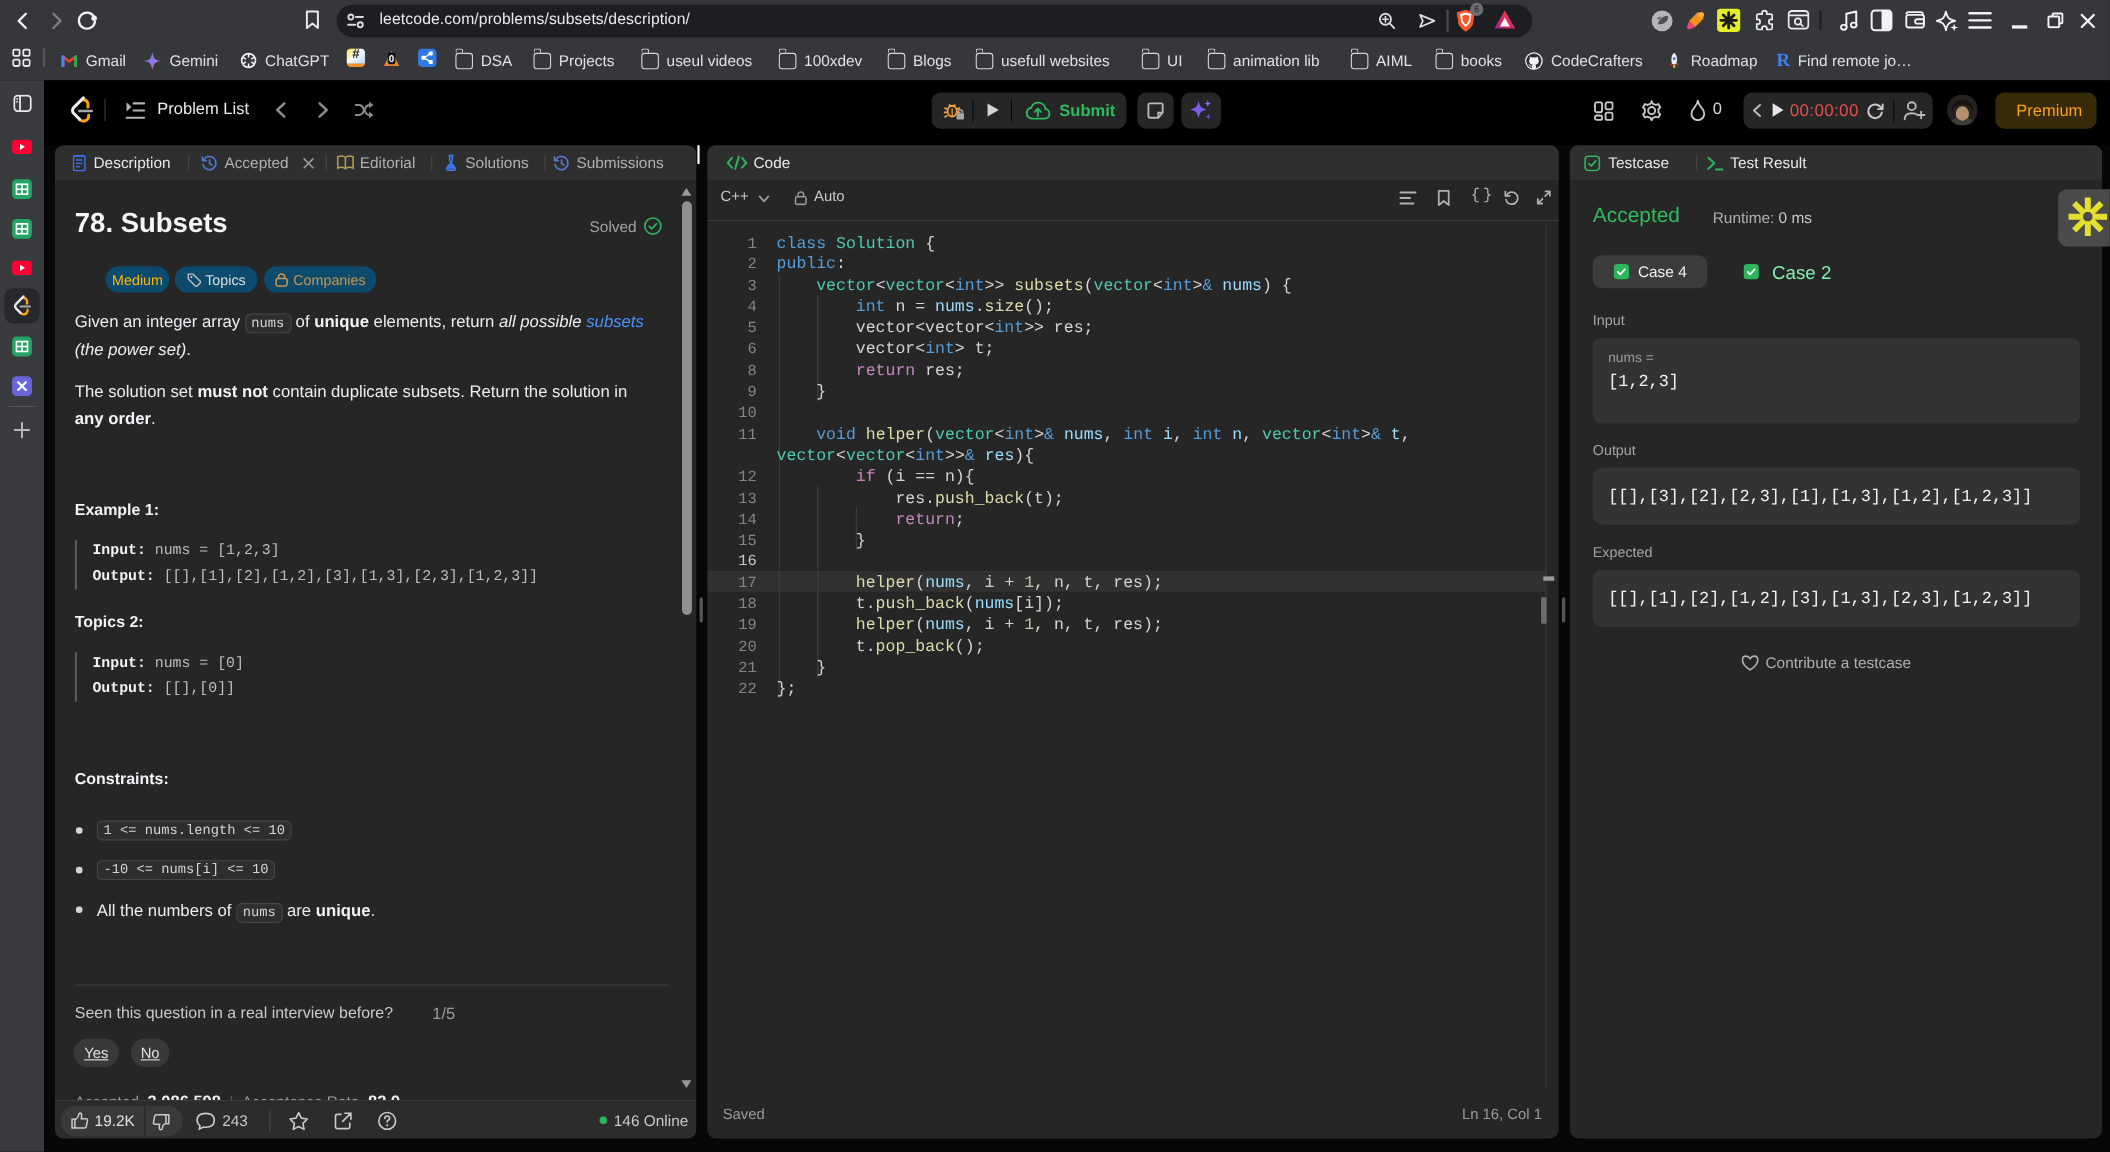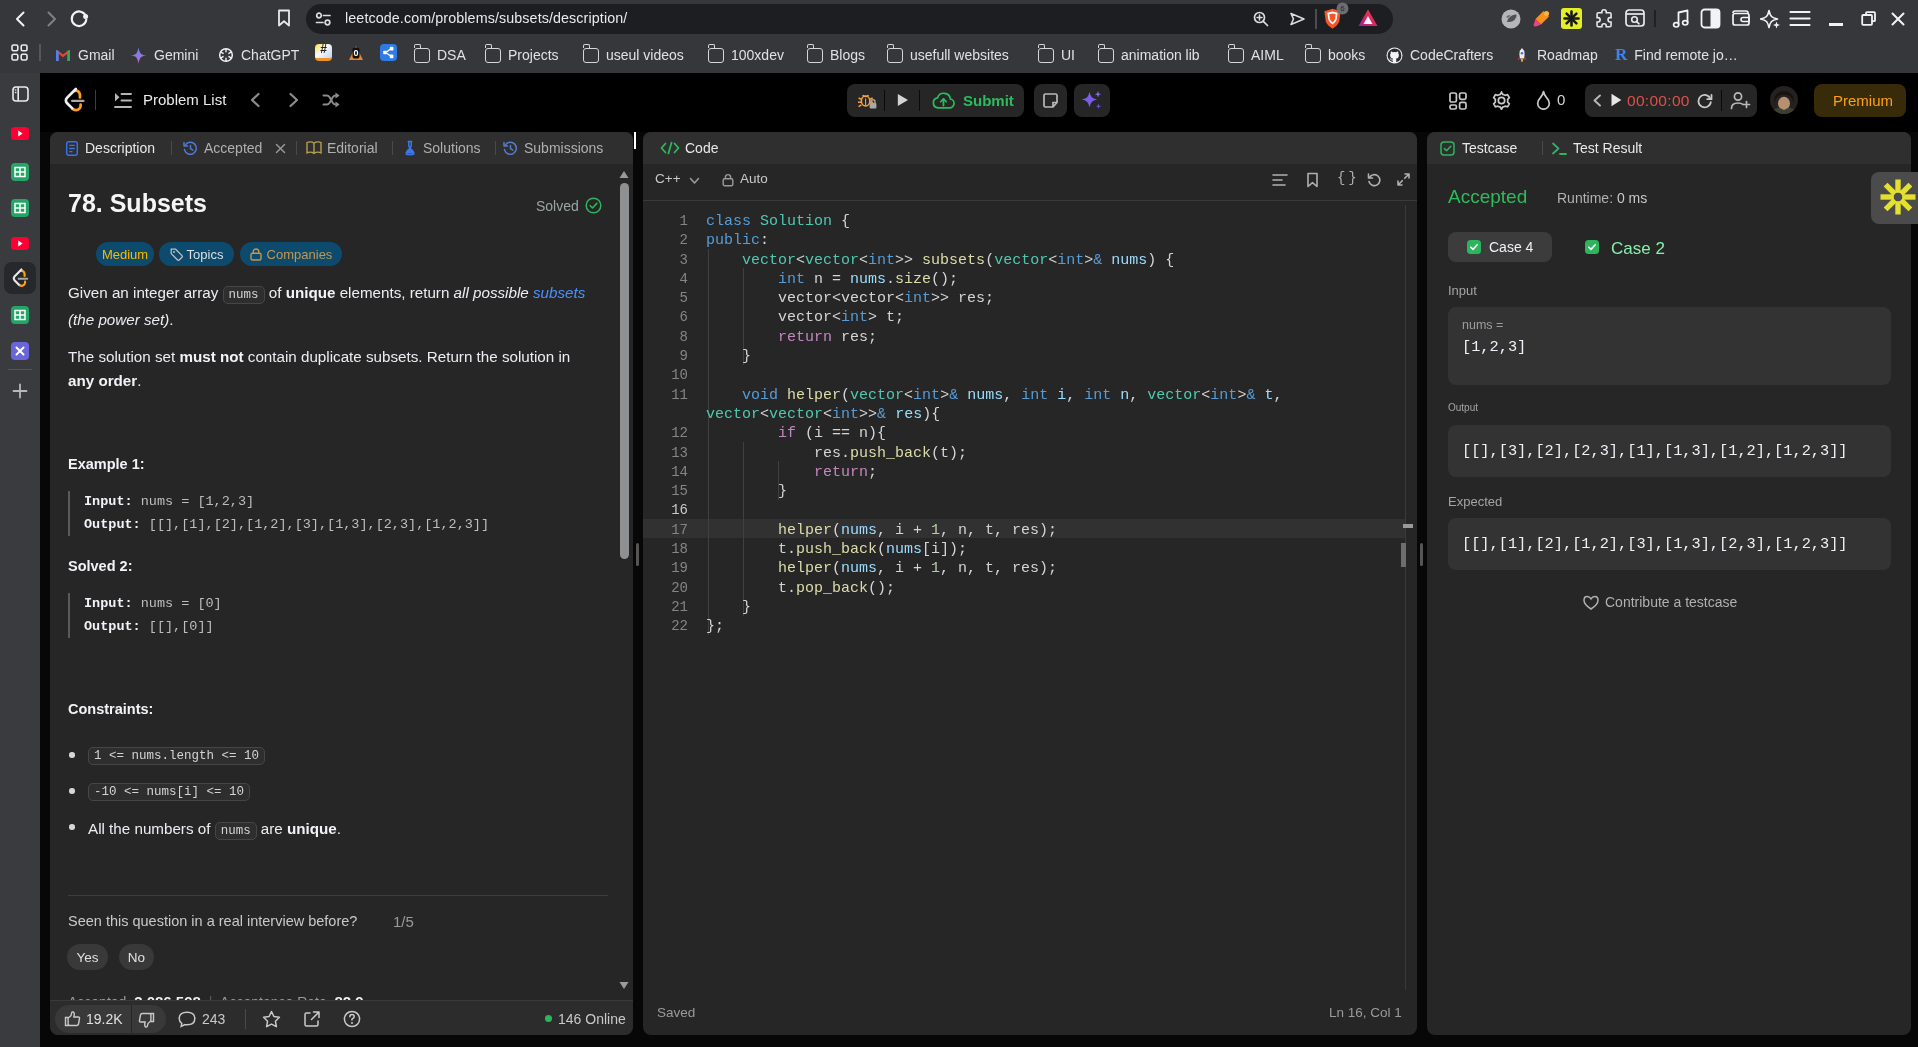--- a/index.html
+++ b/index.html
@@ -30,21 +30,21 @@
   .body { font-size:15.2px; line-height:23.5px; color:#ebedf2; }
   .body b { color:#f2f3f7; }
   .cpill { font-family:"Liberation Mono",monospace; font-size:12.5px; background:#2e2e2e; border:1px solid #464646; border-radius:5px; padding:1px 5px; color:#d3d3d3; }
   .lnk { color:#4b90ff; }
   .exlab { font-size:14.5px; font-weight:700; color:#f2f3f7; }
   .exblock { border-left:2px solid #5a5a5a; padding-left:14px; font-family:"Liberation Mono",monospace; font-size:13.5px; line-height:22.5px; }
   .exk { font-weight:700; color:#f2f3f7; }
   .exv { color:#bdbdbd; }
   .bull { left:38px; }
   .bull::before { content:""; position:absolute; left:-19px; top:7px; width:5.5px; height:5.5px; border-radius:50%; background:#d6d6d6; }
-  .ynpill { height:26px; border-radius:13px; background:#393939; color:#e0e0e0; font-size:13.5px; display:flex; align-items:center; justify-content:center; }
+  .ynpill { height:26px; border-radius:13px; background:#393939; color:#e0e0e0; font-size:13.5px; display:flex; align-items:center; justify-content:center;text-decoration:underline; }
   .dbbar { left:0; right:0; bottom:0; height:35px; background:#2c2c2c; border-top:1px solid #3a3a3a; border-radius:0 0 8px 8px; }
   
   .crow { height:19.3px; white-space:pre; font-family:"Liberation Mono",monospace; font-size:15px; line-height:19.3px; }
   .crow .g { display:inline-block; width:45px; text-align:right; color:#858585; font-size:14px; }
   .crow .g.gc { color:#c9c9c9; }
   .crow .c { color:#d4d4d4; margin-left:18px; }
   .crow i { font-style:normal; }
   i.kw { color:#569cd6;text-align:center; } i.ct { color:#c586c0; } i.ty { color:#4ec9b0; }
   i.fn { color:#dcdcaa; } i.nu { color:#b5cea8; } i.pm { color:#9cdcfe; }
   
@@ -557,21 +557,21 @@
     <i>(the power set)</i>.
   </div>
   <div class="abs body" style="left:18px;top:213px;width:540px">
     The solution set <b>must not</b> contain duplicate subsets. Return the solution in<br><b>any order</b>.
   </div>
   <div class="abs exlab" style="left:18px;top:324px">Example 1:</div>
   <div class="abs exblock" style="left:18px;top:359px">
     <div><span class="exk">Input:</span><span class="exv"> nums = [1,2,3]</span></div>
     <div><span class="exk">Output:</span><span class="exv"> [[],[1],[2],[1,2],[3],[1,3],[2,3],[1,2,3]]</span></div>
   </div>
-  <div class="abs exlab" style="left:18px;top:426px">Solved 2:</div>
+  <div class="abs exlab" style="left:18px;top:426px">Topics 2:</div>
   <div class="abs exblock" style="left:18px;top:461px">
     <div><span class="exk">Input:</span><span class="exv"> nums = [0]</span></div>
     <div><span class="exk">Output:</span><span class="exv"> [[],[0]]</span></div>
   </div>
   <div class="abs exlab" style="left:18px;top:569px">Constraints:</div>
   <div class="abs bull" style="top:613px"><code class="cpill">1 &lt;= nums.length &lt;= 10</code></div>
   <div class="abs bull" style="top:649px"><code class="cpill">-10 &lt;= nums[i] &lt;= 10</code></div>
   <div class="abs bull" style="top:685px"><span class="body">All the numbers of <code class="cpill">nums</code> are <b>unique</b>.</span></div>
   <div class="abs" style="left:18px;top:763px;width:540px;height:1px;background:#3c3c3c"></div>
   <div class="abs" style="left:18px;top:781px;font-size:14.5px;color:#c9c9c9">Seen this question in a real interview before?</div>
@@ -724,21 +724,21 @@
   <svg class="abs" style="left:158px;top:108px" width="14" height="14" viewBox="0 0 14 14">
       <rect width="14" height="14" rx="3.5" fill="#2db55d"></rect>
       <path d="M3.8 7.2 L6 9.4 L10.2 4.8" fill="none" stroke="#fff" stroke-width="1.6" stroke-linecap="round" stroke-linejoin="round"></path>
     </svg>
   <div class="abs" style="left:184px;top:107px;font-size:17px;color:#86efac">Case 2</div>
   <div class="abs" style="left:21px;top:151px;font-size:13px;color:#a3a3a3">Input</div>
   <div class="abs tbox" style="left:21px;top:175px;height:78px">
     <div style="font-size:12.5px;color:#9d9d9d;margin:11px 0 6px">nums =</div>
     <div class="tmono">[1,2,3]</div>
   </div>
-  <div class="abs" style="left:21px;top:270px;font-size:10px;color:#a3a3a3">Output</div>
+  <div class="abs" style="left:21px;top:270px;font-size:13px;color:#a3a3a3">Output</div>
   <div class="abs tbox" style="left:21px;top:293px;height:52px;display:flex;align-items:center">
     <div class="tmono">[[],[3],[2],[2,3],[1],[1,3],[1,2],[1,2,3]]</div>
   </div>
   <div class="abs" style="left:21px;top:362px;font-size:13px;color:#a3a3a3">Expected</div>
   <div class="abs tbox" style="left:21px;top:386px;height:52px;display:flex;align-items:center">
     <div class="tmono">[[],[1],[2],[1,2],[3],[1,3],[2,3],[1,2,3]]</div>
   </div>
   <svg class="abs" style="left:156px;top:463px" width="16" height="15" viewBox="0 0 16 15">
       <path d="M8 14 Q1 9.5 1 5.2 Q1 1.5 4.2 1.5 Q6.6 1.5 8 3.8 Q9.4 1.5 11.8 1.5 Q15 1.5 15 5.2 Q15 9.5 8 14z" fill="none" stroke="#b0b0b0" stroke-width="1.5"></path>
     </svg>

